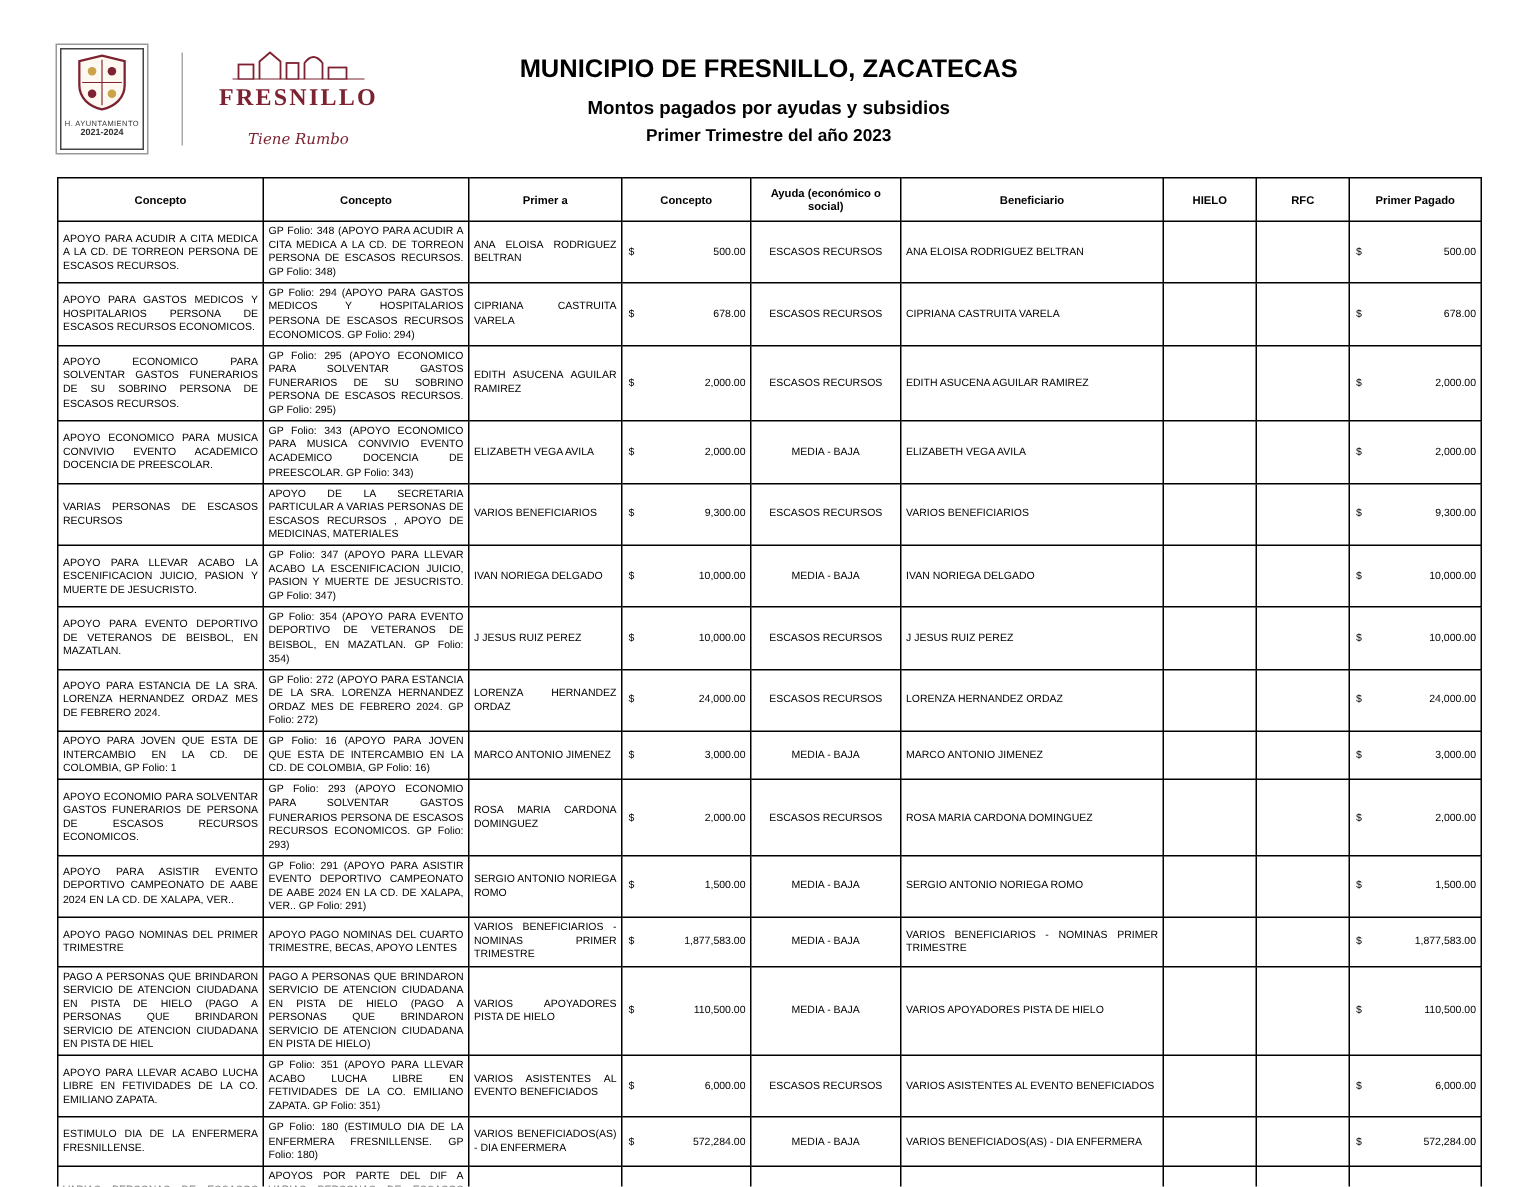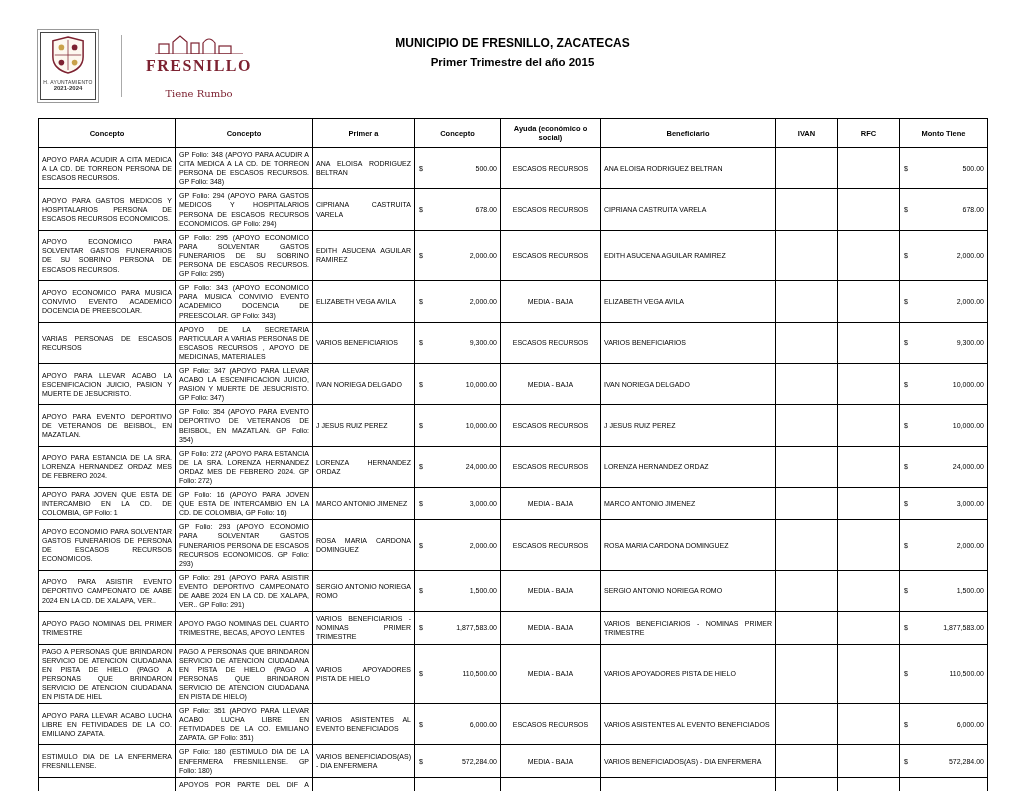--- a/index.html
+++ b/index.html
@@ -33,24 +33,24 @@
   .seal-years   { font-size: 6px; color: #333; font-weight: bold; }
   .logo-divider { width: 1px; height: 62px; background: #aaa; }
   .brand-block { display: flex; flex-direction: column; align-items: center; width: 104px; }
   .brand-name {
     font-family: "Liberation Serif", serif;
     font-weight: bold; font-size: 16px; letter-spacing: 1.5px;
     color: #7d2231; line-height: 1;
   }
   .brand-tagline {
     font-family: "DejaVu Serif", serif;
-    font-size: 10px; color: #7d2231; margin-top: 14px;
+    font-style: italic; font-size: 10px; color: #7d2231; margin-top: 14px;
   }
   .titles { text-align: center; padding-top: 8px; }
-  .title { font-size: 12px; font-weight: bold; }
+  .title { font-size: 17px; font-weight: bold; }
   .sub1  { font-size: 12.5px; font-weight: bold; margin-top: 9px; }
   .sub2  { font-size: 11.5px; font-weight: bold; margin-top: 6px; }
 
   
   table.report {
     width: 949px;
     border-collapse: collapse;
     table-layout: fixed;
     margin-top: 6px;
   }
@@ -111,21 +111,22 @@
               <line x1="2" y1="20" x2="90" y2="20"></line>
             </g>
           </svg>
         </span>
         <div class="brand-name">FRESNILLO</div>
         <div class="brand-tagline">Tiene Rumbo</div>
       </div>
     </div>
     <div class="titles">
       <div class="title">MUNICIPIO DE FRESNILLO, ZACATECAS</div>
-      <div class="sub2">Primer Trimestre  del año 2015</div>
+      <div class="sub1">Montos pagados por ayudas y subsidios</div>
+      <div class="sub2">Primer Trimestre  del año 2023</div>
     </div>
   </div>
 
   <table class="report">
     <colgroup>
       <col style="width:137px">
         <col style="width:137px">
         <col style="width:102px">
       <col style="width:86px">
         <col style="width:100px">
@@ -135,23 +136,23 @@
         <col style="width:88px">
     </colgroup>
     <thead>
       <tr>
         <th>Concepto</th>
         <th>Concepto</th>
         <th>Primer a</th>
         <th>Concepto</th>
         <th>Ayuda (económico o social)</th>
         <th>Beneficiario</th>
-        <th>IVAN</th>
+        <th>HIELO</th>
         <th>RFC</th>
-        <th>Monto Tiene</th>
+        <th>Primer Pagado</th>
       </tr>
     </thead>
     <tbody id="table-body">
         <tr>
       <td class="c-concepto">APOYO PARA ACUDIR A CITA MEDICA A LA CD. DE TORREON PERSONA DE ESCASOS RECURSOS.</td>
       <td class="c-original">GP Folio: 348 (APOYO PARA ACUDIR A CITA MEDICA A LA CD. DE TORREON PERSONA DE ESCASOS RECURSOS. GP Folio: 348)</td>
       <td class="c-ayuda">ANA ELOISA RODRIGUEZ BELTRAN</td>
       <td class="c-money">
         <div class="money">
           <span class="cur">$</span>

